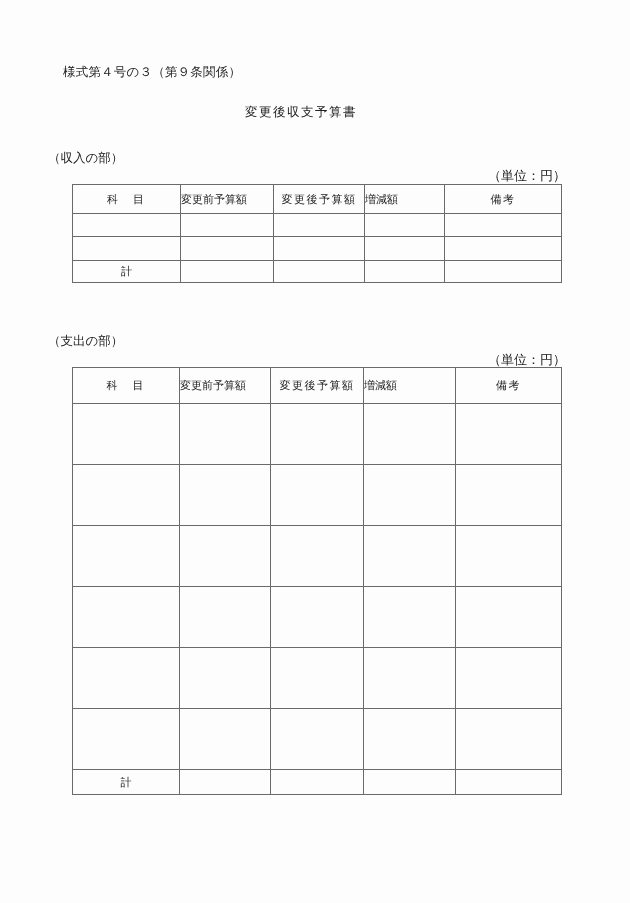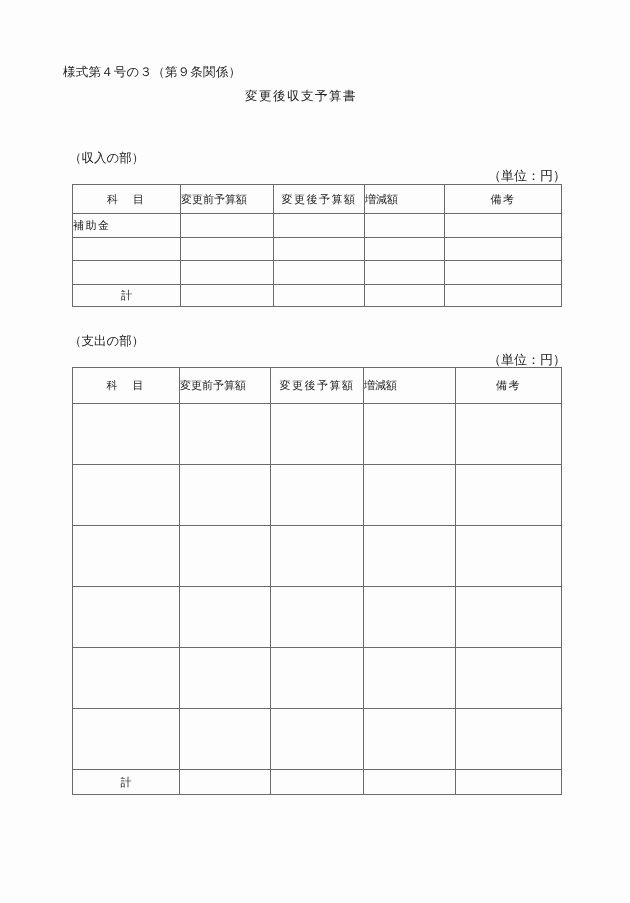--- a/index.html
+++ b/index.html
@@ -3,22 +3,22 @@
   <meta charset="utf-8">
   <style>
     html, body { margin: 0; padding: 0; }
     body {
       width: 630px; height: 903px; background: #fdfdfd; position: relative;
       font-family: "DejaVu Serif", "Liberation Serif", serif; color: #222;
       overflow: hidden;
     }
     .abs { position: absolute; }
     .form-no { left: 63px; top: 64px; font-size: 12.5px; letter-spacing: 0.2px; }
-    .doc-title { left: 0; width: 602px; top: 88px; text-align: center; font-size: 12.5px; letter-spacing: 1.5px; }
-    .section { left: 69px; font-size: 12.5px; }
+    .doc-title { left: 0; width: 602px; top: 104px; text-align: center; font-size: 12.5px; letter-spacing: 1.5px; }
+    .section { left: 48px; font-size: 12.5px; }
     .unit { right: 64px; font-size: 13px; }
     table.grid {
       position: absolute; border-collapse: collapse; table-layout: fixed;
       font-size: 11px;
     }
     table.grid td {
       border: 1.2px solid #6a6a6a; padding: 0; vertical-align: middle;
     }
     td.hc { text-align: center; }
     td.ht { vertical-align: top; padding-top: 6px; padding-left: 6px; font-family: Liberation Serif, serif; }
@@ -43,27 +43,20 @@
       <col style="width:80px">
       <col style="width:117px">
   </colgroup>
   <tbody>
       <tr style="height:29px;">
     <td class="hc spaced">科　目</td>
     <td class="ht">変更前予算額</td>
     <td class="hc wide">変更後予算額</td>
     <td class="ht">増減額</td>
     <td class="hc wide">備考</td>
-  </tr>
-  <tr style="height:24px;">
-    <td class="left wide">補助金</td>
-    <td></td>
-    <td></td>
-    <td></td>
-    <td></td>
   </tr>
   <tr style="height:23px;">
     <td class="left"></td>
     <td></td>
     <td></td>
     <td></td>
     <td></td>
   </tr>
   <tr style="height:24px;">
     <td class="left"></td>

